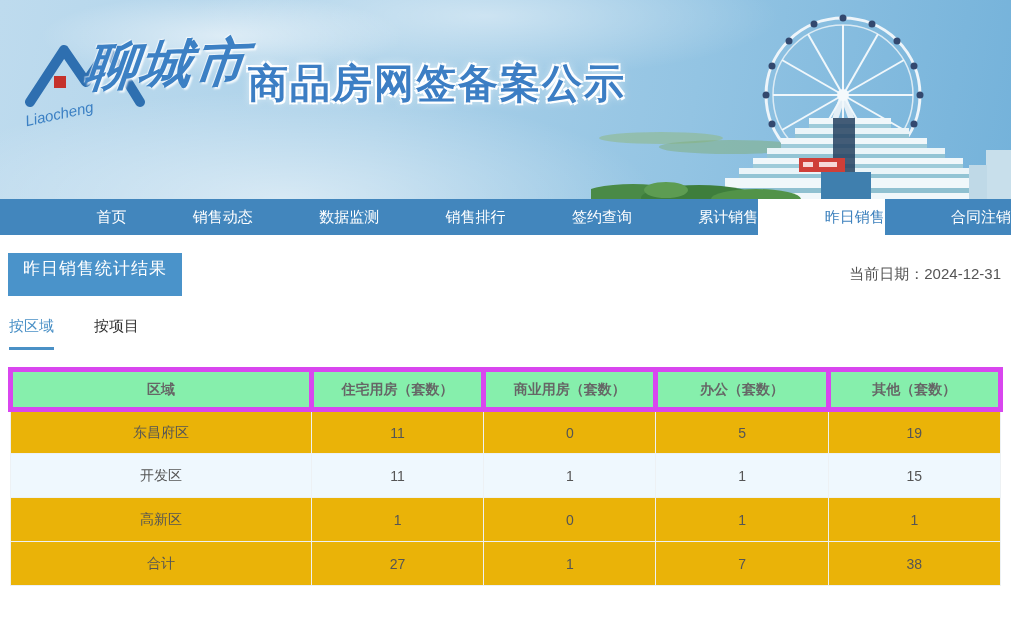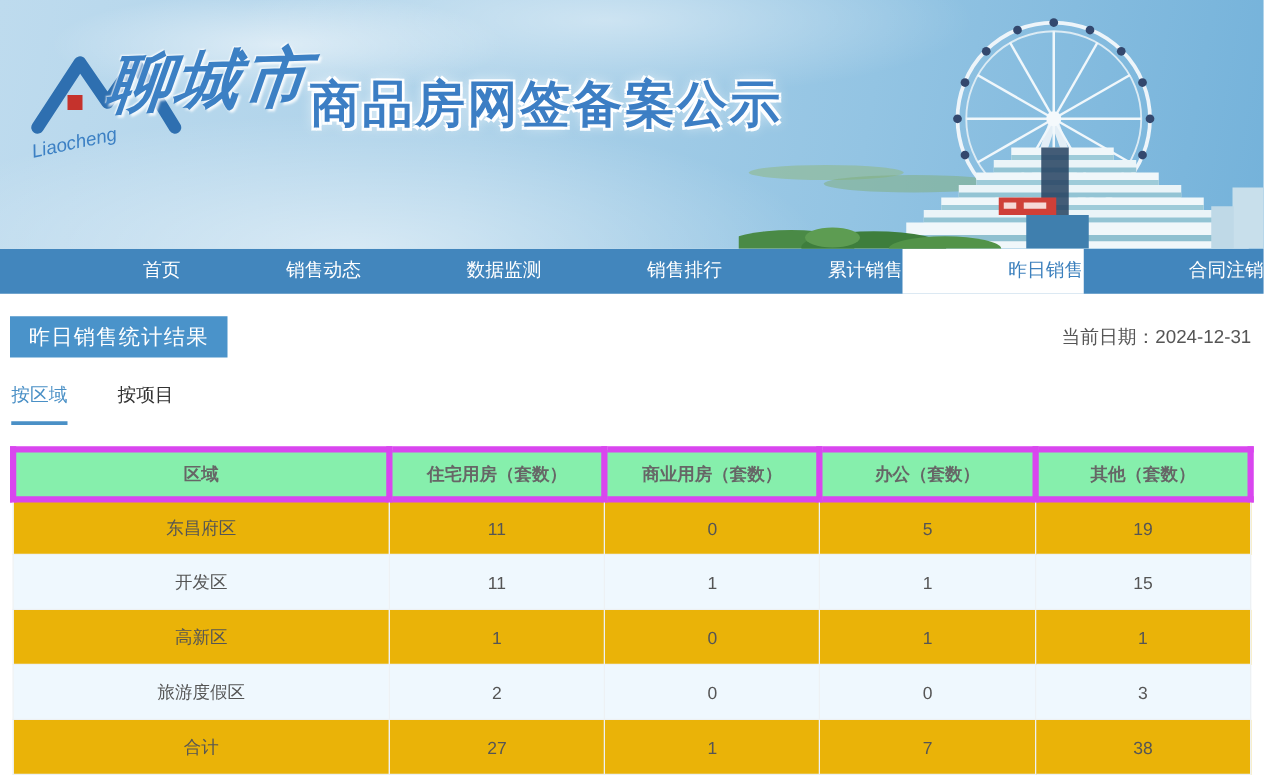--- a/index.html
+++ b/index.html
@@ -41,21 +41,21 @@
     flex:1; text-align:right; line-height:36px;
     color:#fff; font-size:15px; cursor:pointer; white-space:nowrap;
   }
   .nav-item.active { background:#ffffff; color:#3c80bd; }
 
   
   .content { padding:0 8px; }
   .content-header { display:flex; justify-content:space-between; align-items:center; margin-top:18px; }
   .section-title {
     display:inline-block; background:#4a93ca; color:#fff;
-    font-size:17px; line-height:33px; height:33px; padding:0 15px; letter-spacing:1px;
+    font-size:17px; line-height:33px; height:43px; padding:0 15px; letter-spacing:1px;font-family:Liberation Mono, monospace;
   }
   .current-date { color:#555; font-size:15px; padding-right:2px; }
 
   .tabs { display:flex; gap:40px; margin-top:21px; padding-left:1px;font-family:Liberation Mono, monospace; }
   .tab { font-size:15px; color:#333; padding-bottom:11px; cursor:pointer; border-bottom:3px solid transparent; }
   .tab.active { color:#4a90c6; border-bottom-color:#4a90c6; }
 
   table { width:100%; border-collapse:collapse; margin-top:17px; table-layout:fixed; }
   col.c-region { width:30.4%; }
   col.c-num { width:17.4%; }
@@ -155,20 +155,21 @@
     <ellipse cx="165" cy="199" rx="45" ry="10" fill="#529348"></ellipse>
     <ellipse cx="75" cy="190" rx="22" ry="8" fill="#5d9c52"></ellipse>
   </svg>
 </div>
 
 <div class="nav">
     <div class="nav-item">首页</div>
     <div class="nav-item">销售动态</div>
     <div class="nav-item">数据监测</div>
     <div class="nav-item">销售排行</div>
+    <div class="nav-item">签约查询</div>
     <div class="nav-item">累计销售</div>
     <div class="nav-item active">昨日销售</div>
     <div class="nav-item">合同注销</div>
   </div>
 
 <div class="content">
   <div class="content-header">
     <div class="section-title">昨日销售统计结果</div>
     <div class="current-date">当前日期：2024-12-31</div>
   </div>
@@ -210,27 +211,20 @@
           <td>1</td>
           <td>15</td>
         </tr>
         <tr class="">
           <td>高新区</td>
           <td>1</td>
           <td>0</td>
           <td>1</td>
           <td>1</td>
         </tr>
-        <tr class="alt">
-          <td>旅游度假区</td>
-          <td>2</td>
-          <td>0</td>
-          <td>0</td>
-          <td>3</td>
-        </tr>
         <tr class="">
           <td>合计</td>
           <td>27</td>
           <td>1</td>
           <td>7</td>
           <td>38</td>
         </tr>
       </tbody>
   </table>
 </div>

